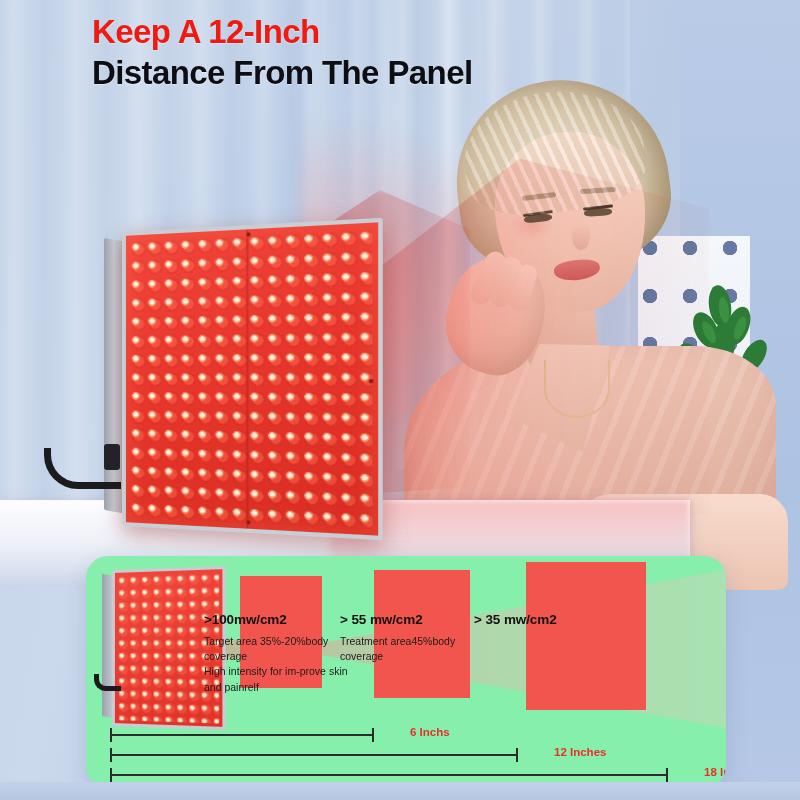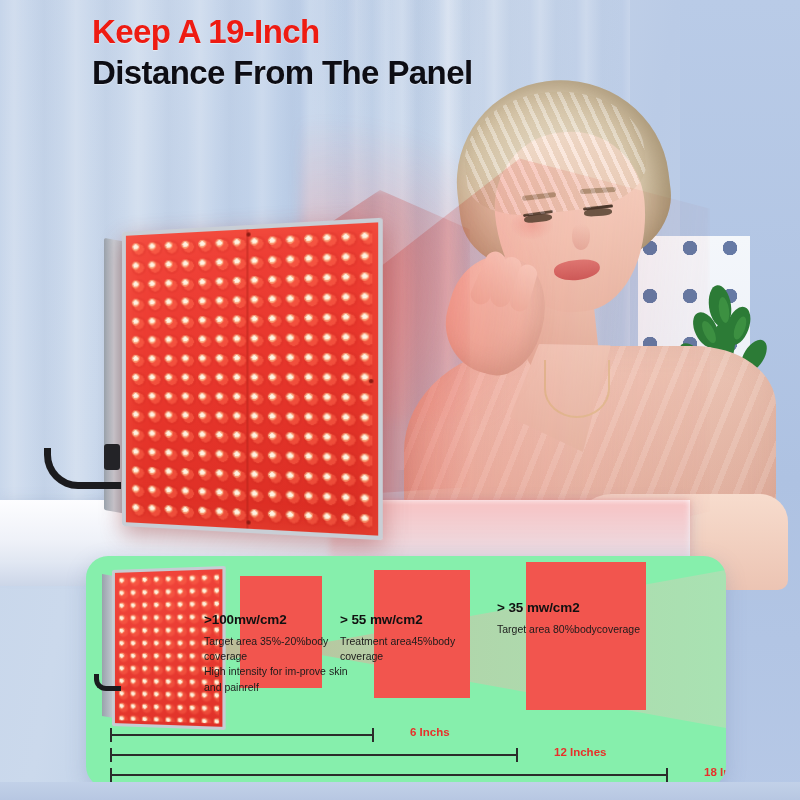--- a/index.html
+++ b/index.html
@@ -265,21 +265,21 @@
   .sw3{left:440px;top:6px;width:120px;height:148px;}
 
   .block{position:absolute;}
   .blk-title{
     font-weight:bold;font-size:13.5px;color:#111;letter-spacing:-.1px;
     white-space:nowrap;margin-bottom:7px;
   }
   .blk-line{font-size:10.5px;color:#1b1b1b;line-height:1.45;max-width:150px;}
   .b1{left:118px;top:56px;}
   .b2{left:254px;top:56px;}
-  .b3{left:388px;top:44px;margin-left:23px;}
+  .b3{left:388px;top:56px;}
   .b3 .blk-line{max-width:190px;}
 
   
   .dims{position:absolute;left:0;top:170px;width:640px;height:62px;}
   .dim{position:absolute;height:14px;}
   .dim-line{
     position:absolute;left:0;top:6px;height:1.6px;background:#2b2b2b;
   }
   .cap{position:absolute;top:0;width:1.6px;height:14px;background:#2b2b2b;}
   .cap-l{left:0;}
@@ -386,21 +386,21 @@
       <div class="panel-seam"></div>
       <div class="screw" style="left:50%;top:3px;"></div>
       <div class="screw" style="left:50%;bottom:4px;"></div>
       <div class="screw" style="right:4px;top:50%;"></div>
     </div>
   </div>
   <div class="cable"></div>
   <div class="plug"></div>
 
   <div class="headline">
-    <div class="h1" style="color: rgb(238, 27, 18);">Keep A 19-Inch</div>
+    <div class="h1" style="color: rgb(238, 27, 18);">Keep A 12-Inch</div>
     <div class="h2" style="color: rgb(13, 13, 20);">Distance From The Panel</div>
   </div>
 
   <div class="card">
     <div class="card-beam"></div>
 
     <div class="card-panel">
       <div class="cp-side"></div>
       <div class="cp-face">
         <div class="cp-grid"></div>
@@ -418,21 +418,20 @@
       <div class="blk-line" style="">High intensity for im-prove skin and painrelf</div>
     </div>
 
     <div class="block b2">
       <div class="blk-title">&gt; 55 mw/cm2</div>
       <div class="blk-line">Treatment area45%body coverage</div>
     </div>
 
     <div class="block b3">
       <div class="blk-title">&gt; 35 mw/cm2</div>
-      <div class="blk-line">Target area 80%bodycoverage</div>
     </div>
 
     <div class="dims">
       <div class="dim d1">
         <div class="dim-line" style="width: 262px;"></div>
         <div class="cap cap-l"></div>
         <div class="cap" style="left: 262px;"></div>
         <div class="dim-label" style="left: 267px; color: rgb(232, 48, 42);">6 Inchs</div>
       </div>
       <div class="dim d2">

